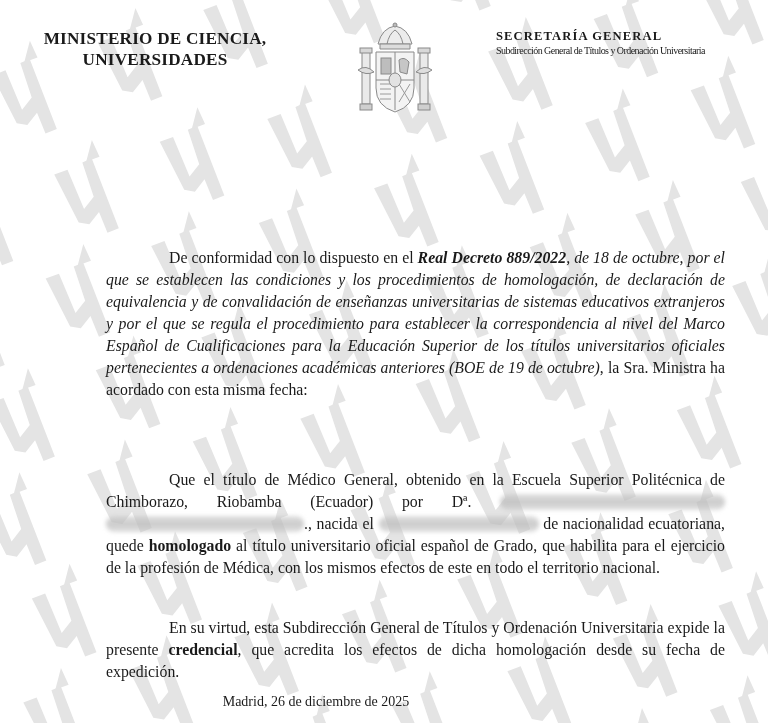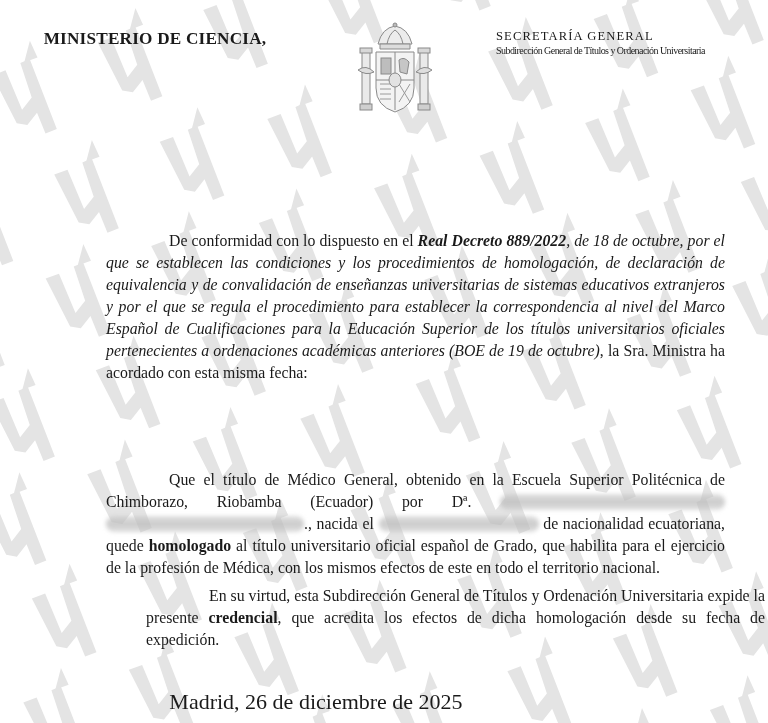--- a/index.html
+++ b/index.html
@@ -21,43 +21,43 @@
   .ministry div { white-space: nowrap; }
 
   .coat {
     position: absolute; left: 354px; top: 22px; width: 82px; height: 92px;
   }
 
   .secretaria {
     position: absolute; left: 496px; top: 28px;
   }
   .secretaria .l1, .secretaria .l2 {
-    font-weight: normal; font-size: 12.6px; letter-spacing: 1.1px; line-height: 16px; white-space: nowrap;
+    font-weight: bold; font-size: 12.6px; letter-spacing: 1.1px; line-height: 16px; white-space: nowrap;
   }
   .secretaria .l3 {
     font-size: 10px; letter-spacing: -0.55px; line-height: 14px; white-space: nowrap; text-align: center;
   }
 
   .body-text {
     position: absolute; left: 106px; width: 619px;
     font-size: 15.8px; line-height: 22px; text-align: justify;
     text-align-last: left;
   }
-  .p1 { top: 230px; }
+  .p1 { top: 247px; }
   .p2 { top: 434px; margin-top: 35px; }
-  .p3 { top: 585px; margin-left: 40px; }
+  .p3 { top: 617px; }
   .indent { display: inline-block; width: 63px; }
   .redact {
     display: inline-block; height: 16px; vertical-align: -3px;
     background: linear-gradient(180deg, rgba(200,200,200,0.55), rgba(185,185,185,0.75), rgba(200,200,200,0.55));
     border-radius: 8px; filter: blur(2.2px);
   }
   .date {
     position: absolute; left: 0; width: 632px; top: 691px;
-    text-align: center; font-size: 22px; line-height: 22px;
+    text-align: center; font-size: 14px; line-height: 22px;
   }
 </style>
 </head>
 <body>
 
 <div class="watermark">
   <svg width="768" height="723" viewBox="0 0 768 723" xmlns="http://www.w3.org/2000/svg">
     <defs>
       <g id="wm">
         <path d="M0,0 L14,-2 L22,40 L34,30 L30,-6 L40,-8 L52,66 L40,68 L36,46 L24,56 L14,52 Z" fill="#e4e4e4"></path>
@@ -138,20 +138,21 @@
         <use href="#wm" x="630" y="770"></use>
         <use href="#wm" x="740" y="760"></use>
     </g>
   </svg>
 </div>
 
 <div class="page">
 
   <div class="ministry">
     <div>MINISTERIO DE CIENCIA,</div>
+    <div>UNIVERSIDADES</div>
   </div>
 
   <div class="coat">
     <svg width="82" height="92" viewBox="0 0 82 92" xmlns="http://www.w3.org/2000/svg" fill="none" stroke="#8a8a8a" stroke-width="1">
 
       <path d="M24,22 Q28,6 41,4 Q54,6 58,22 Z" fill="#ececec"></path>
       <path d="M26,22 L56,22 L56,27 L26,27 Z" fill="#dcdcdc"></path>
       <circle cx="41" cy="3" r="2" fill="#bbb"></circle>
       <path d="M33,22 Q35,12 41,8 Q47,12 49,22"></path>
 

